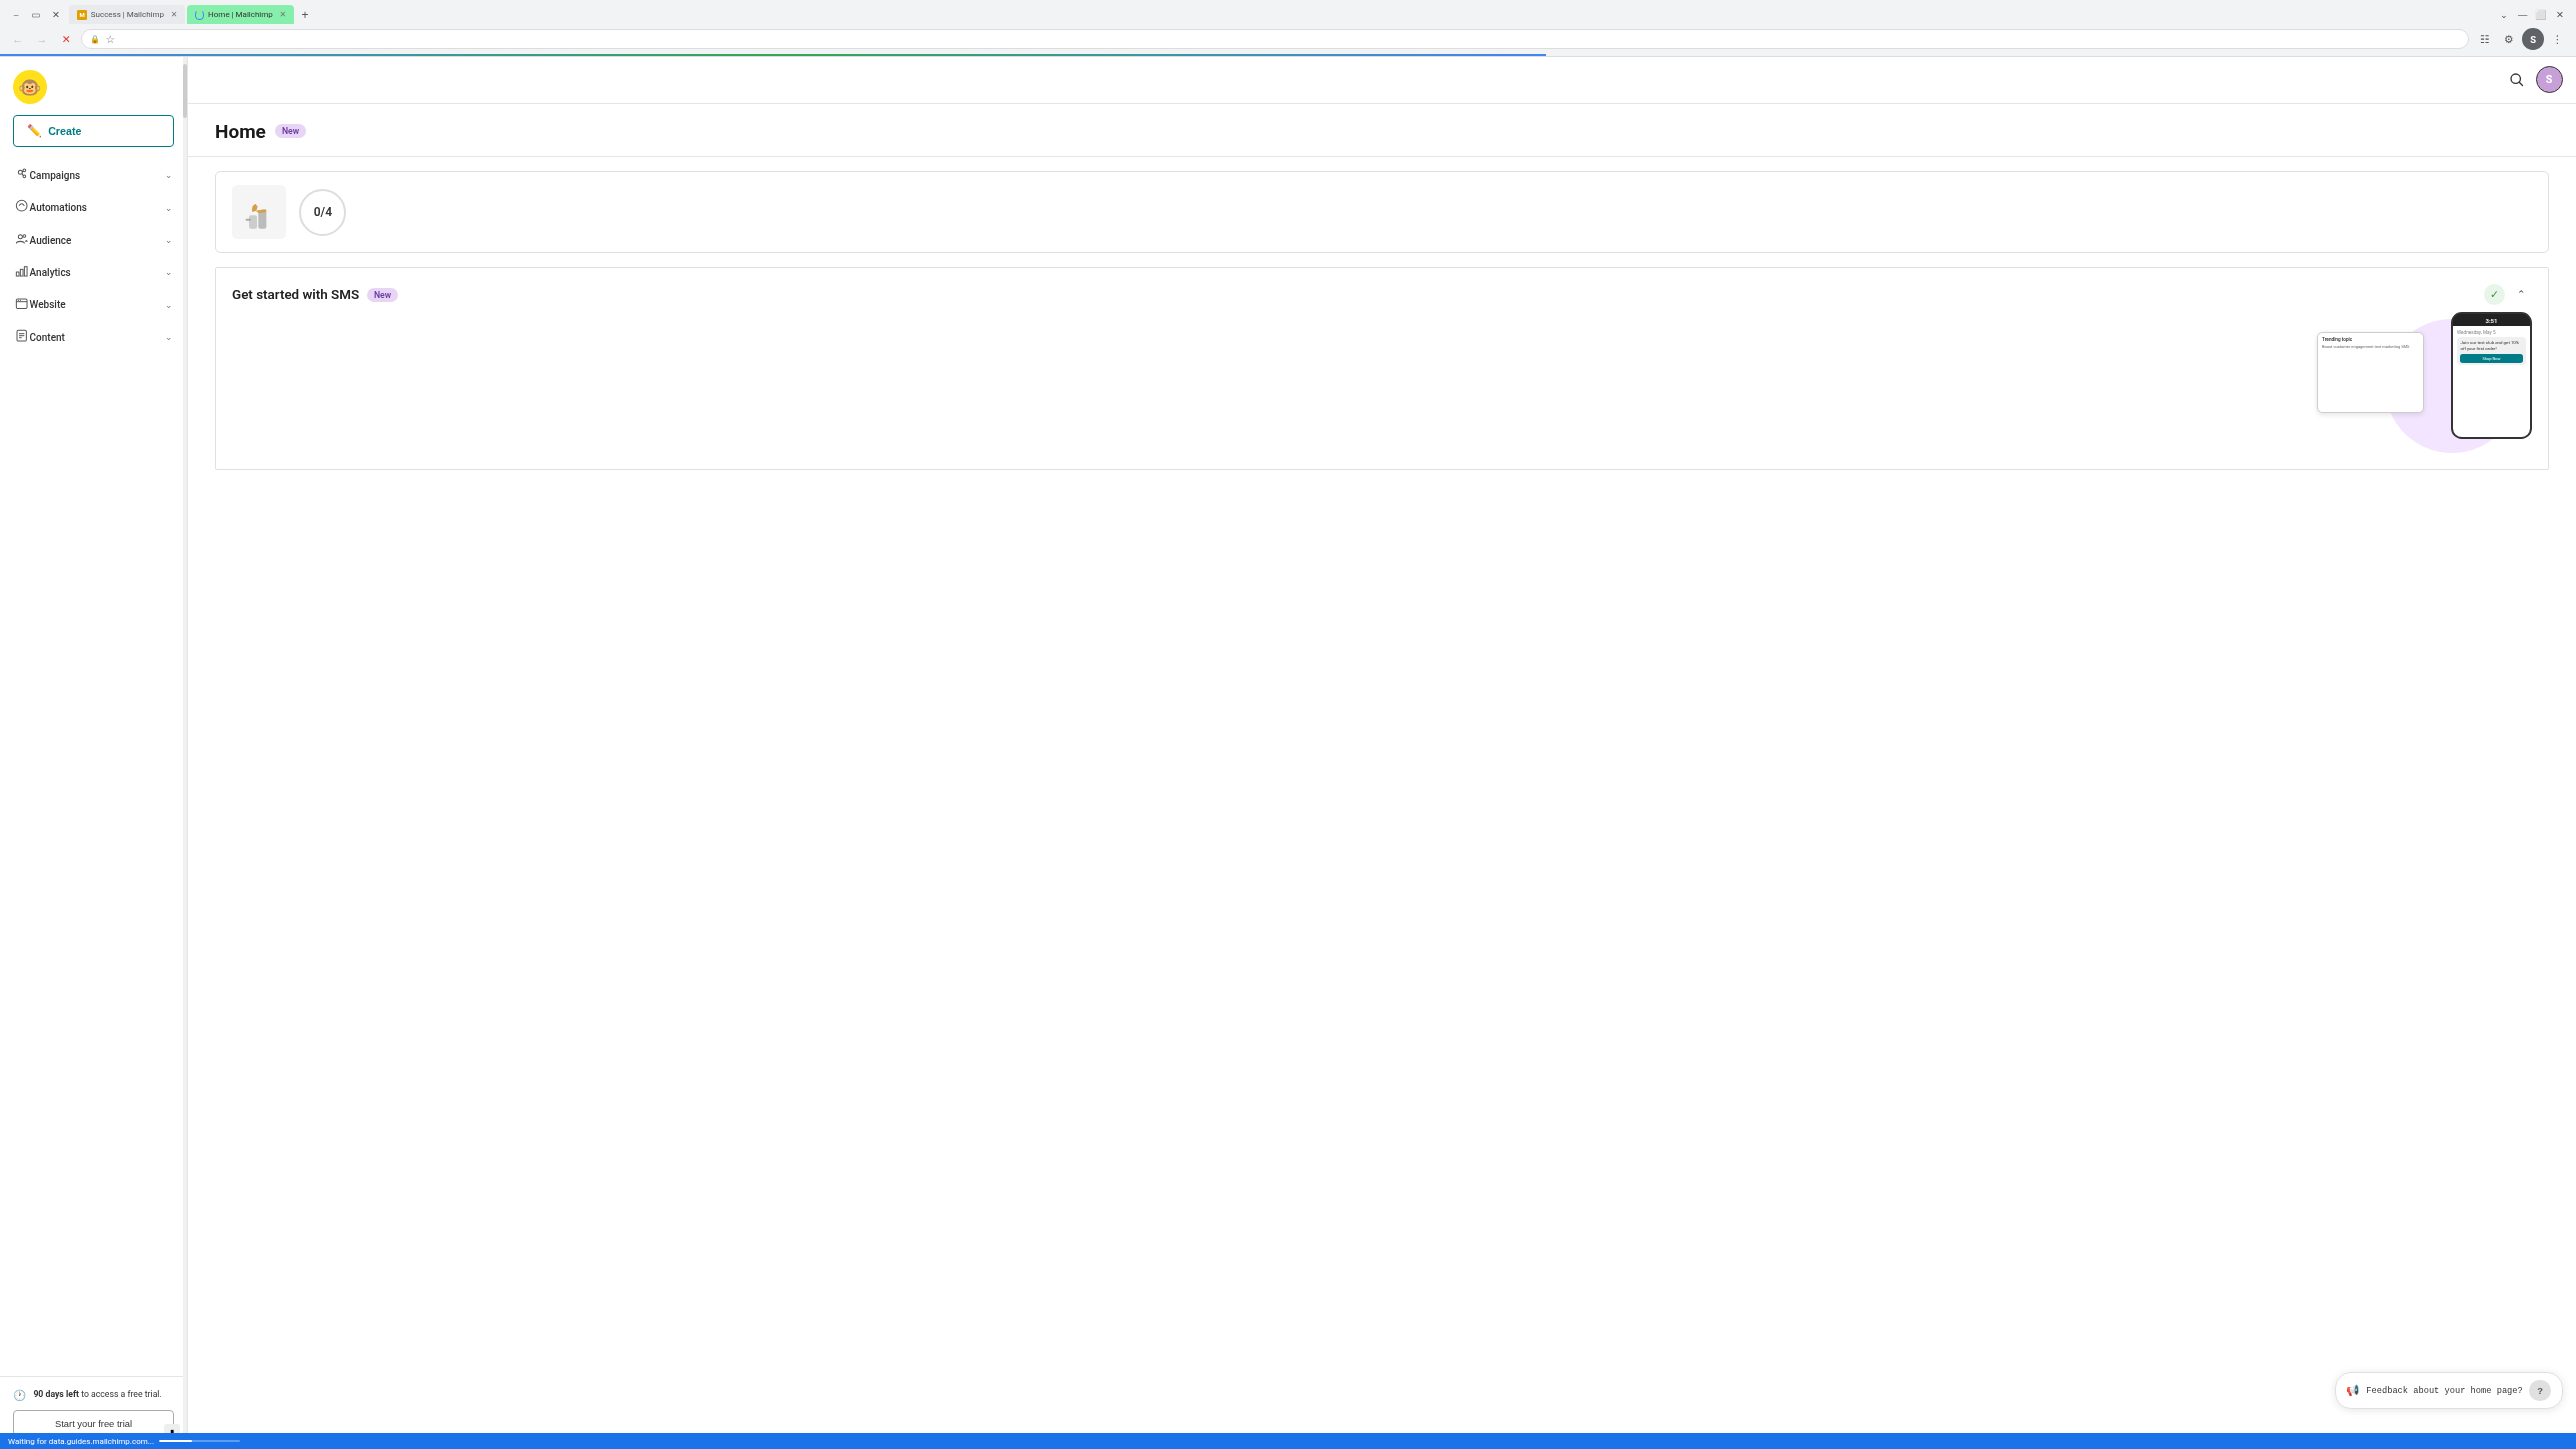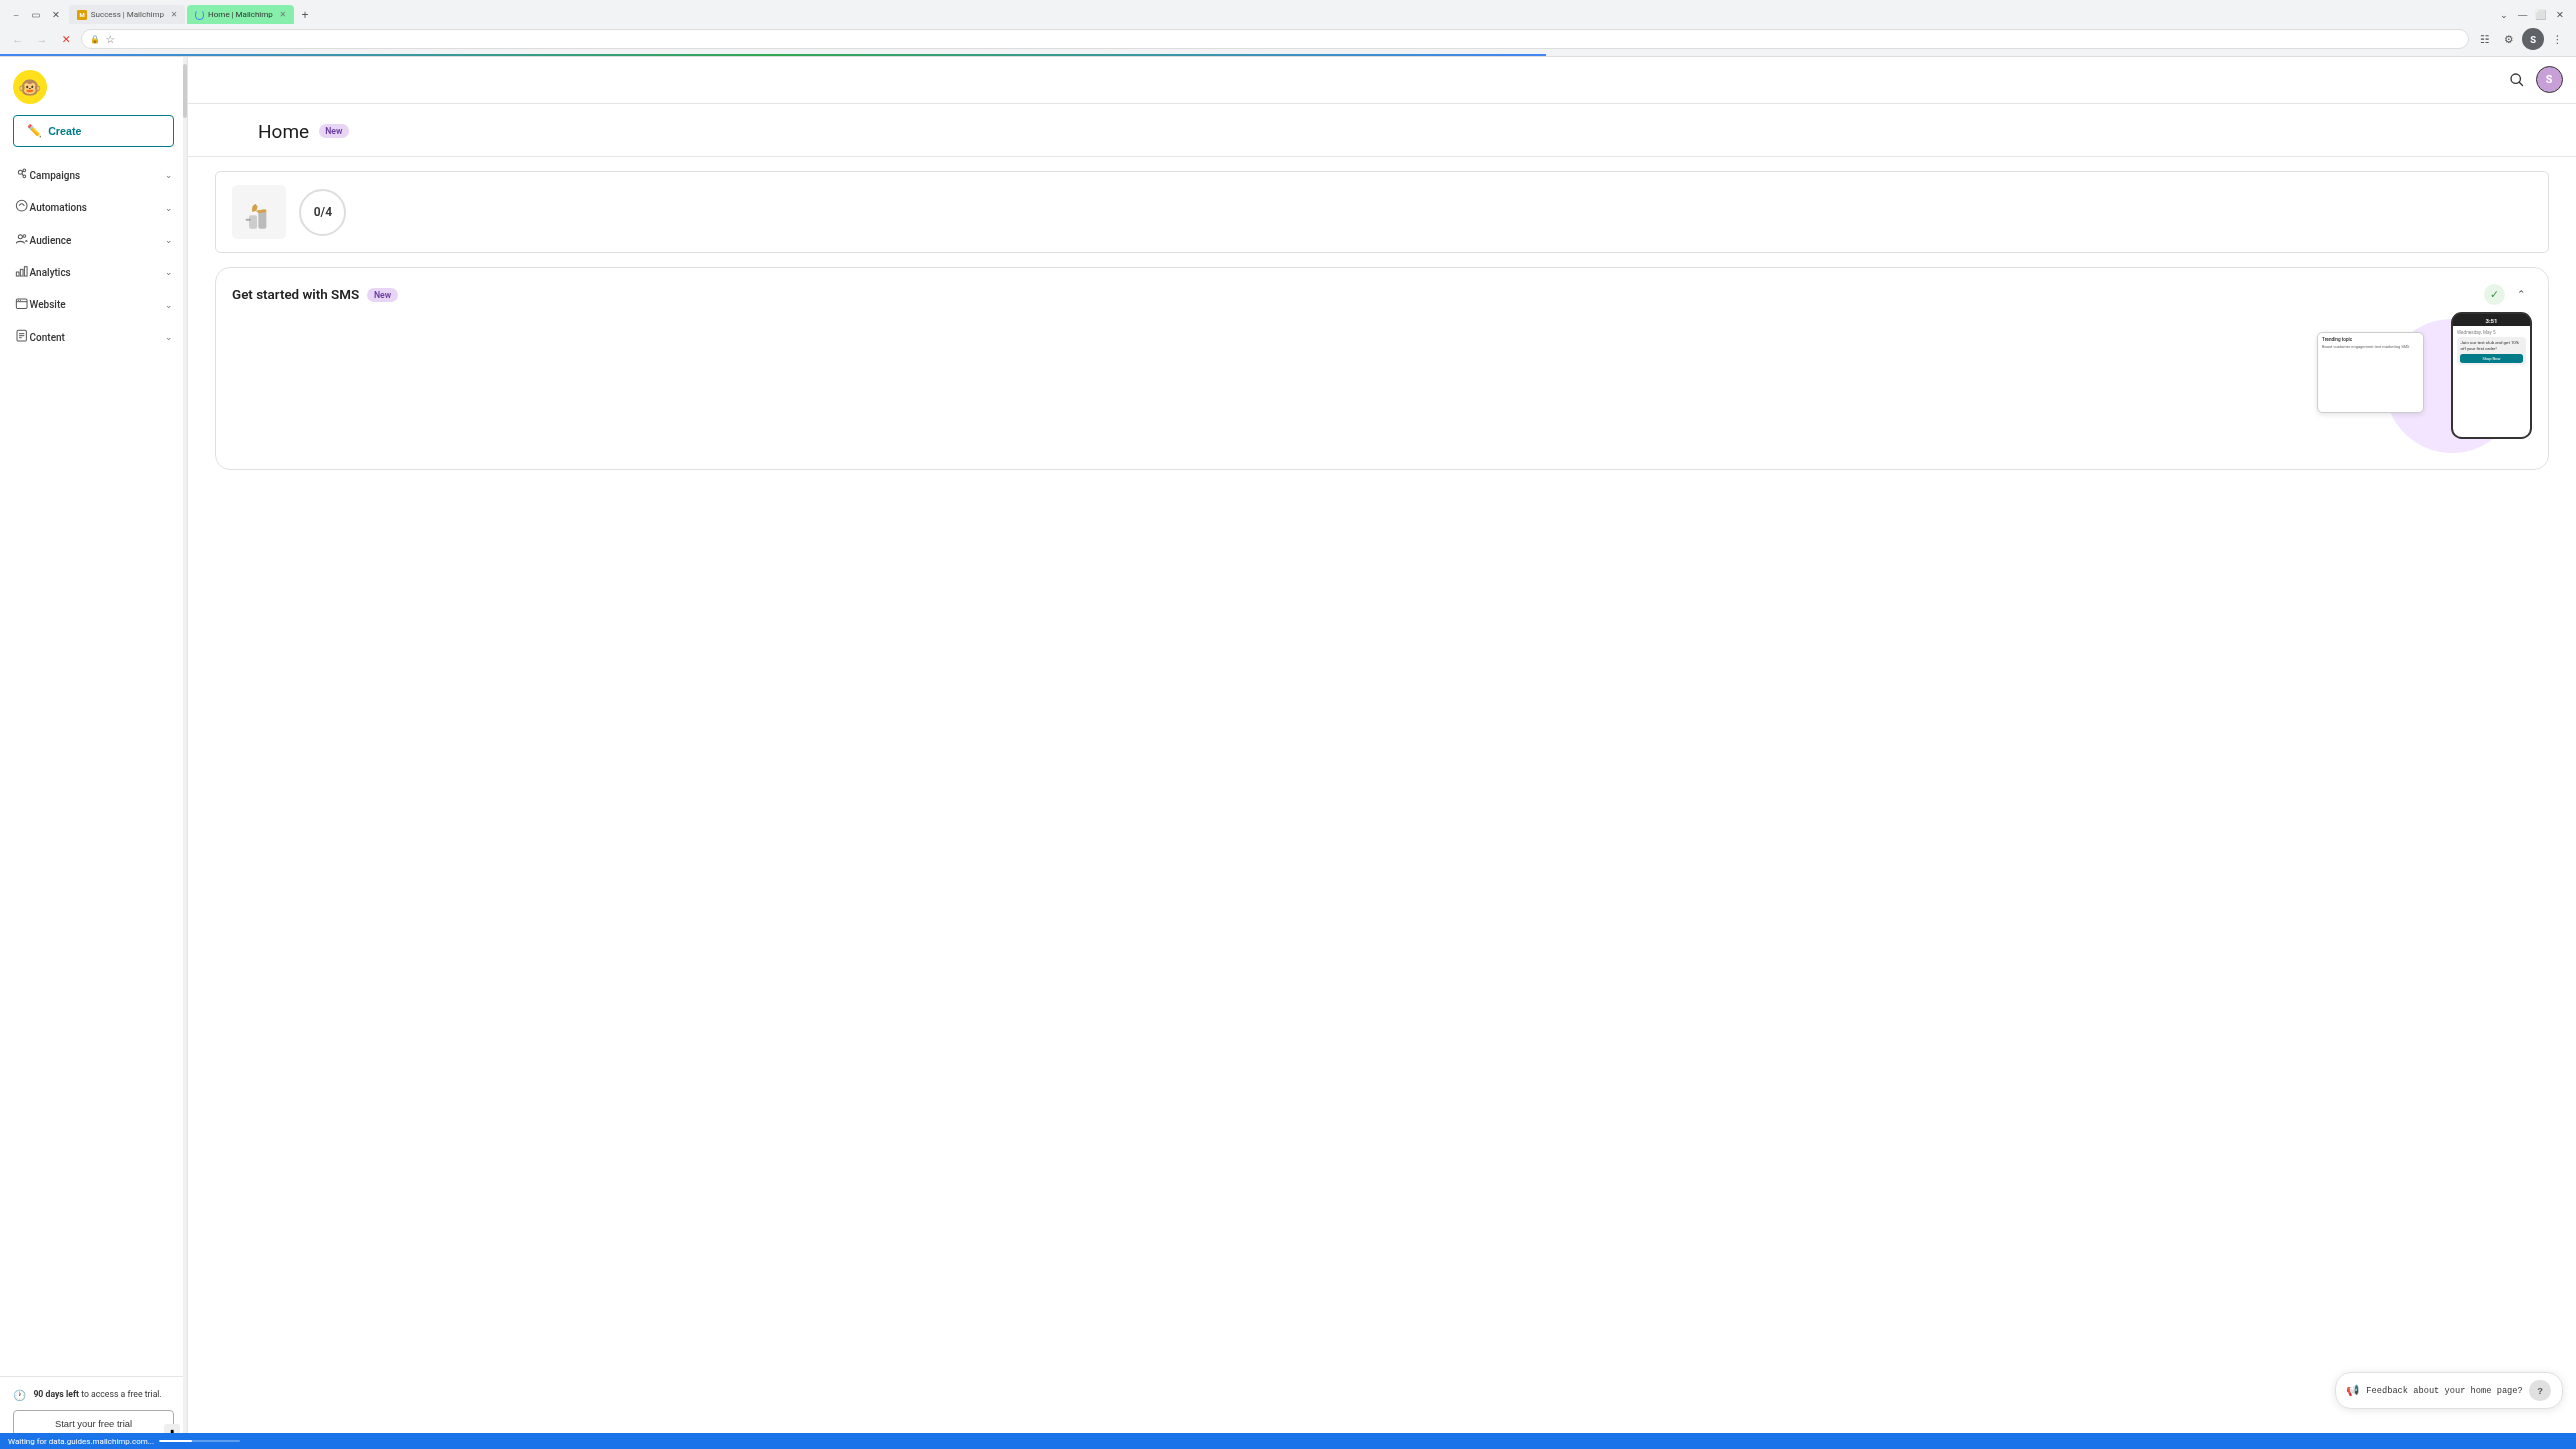--- a/index.html
+++ b/index.html
@@ -263,23 +263,22 @@
     }
     .main-header {
       display: flex;
       align-items: center;
       gap: 9.4px;
       padding: 16px 27px 13.4px;
       border-bottom: 0.7px solid #e5e5e5;
     }
     .page-title {
       font-size: 19px;
-      font-weight: 400;
+      font-weight: 700;
       color: #1a1a1a;
-      margin-left: 43px;
     }
     .new-badge {
       background: #e8d5f5;
       color: #6b3fa0;
       font-size: 8.7px;
       font-weight: 600;
       padding: 2px 6.7px;
       border-radius: 8px;
     }
     .top-icon-btn {
@@ -329,21 +328,21 @@
       font-weight: 600;
       color: #333;
       flex-shrink: 0;
     }
 
     
     .sms-section {
       margin: 0 27px 6px;
       padding: 16px;
       border: 0.7px solid #e0e0e0;
-      border-radius: 15px;
+      border-radius: 2px;
     }
     .sms-header {
       display: flex;
       align-items: center;
       gap: 8px;
       margin-bottom: 13.4px;
     }
     .sms-title {
       font-size: 13.4px;
       font-weight: 600;

